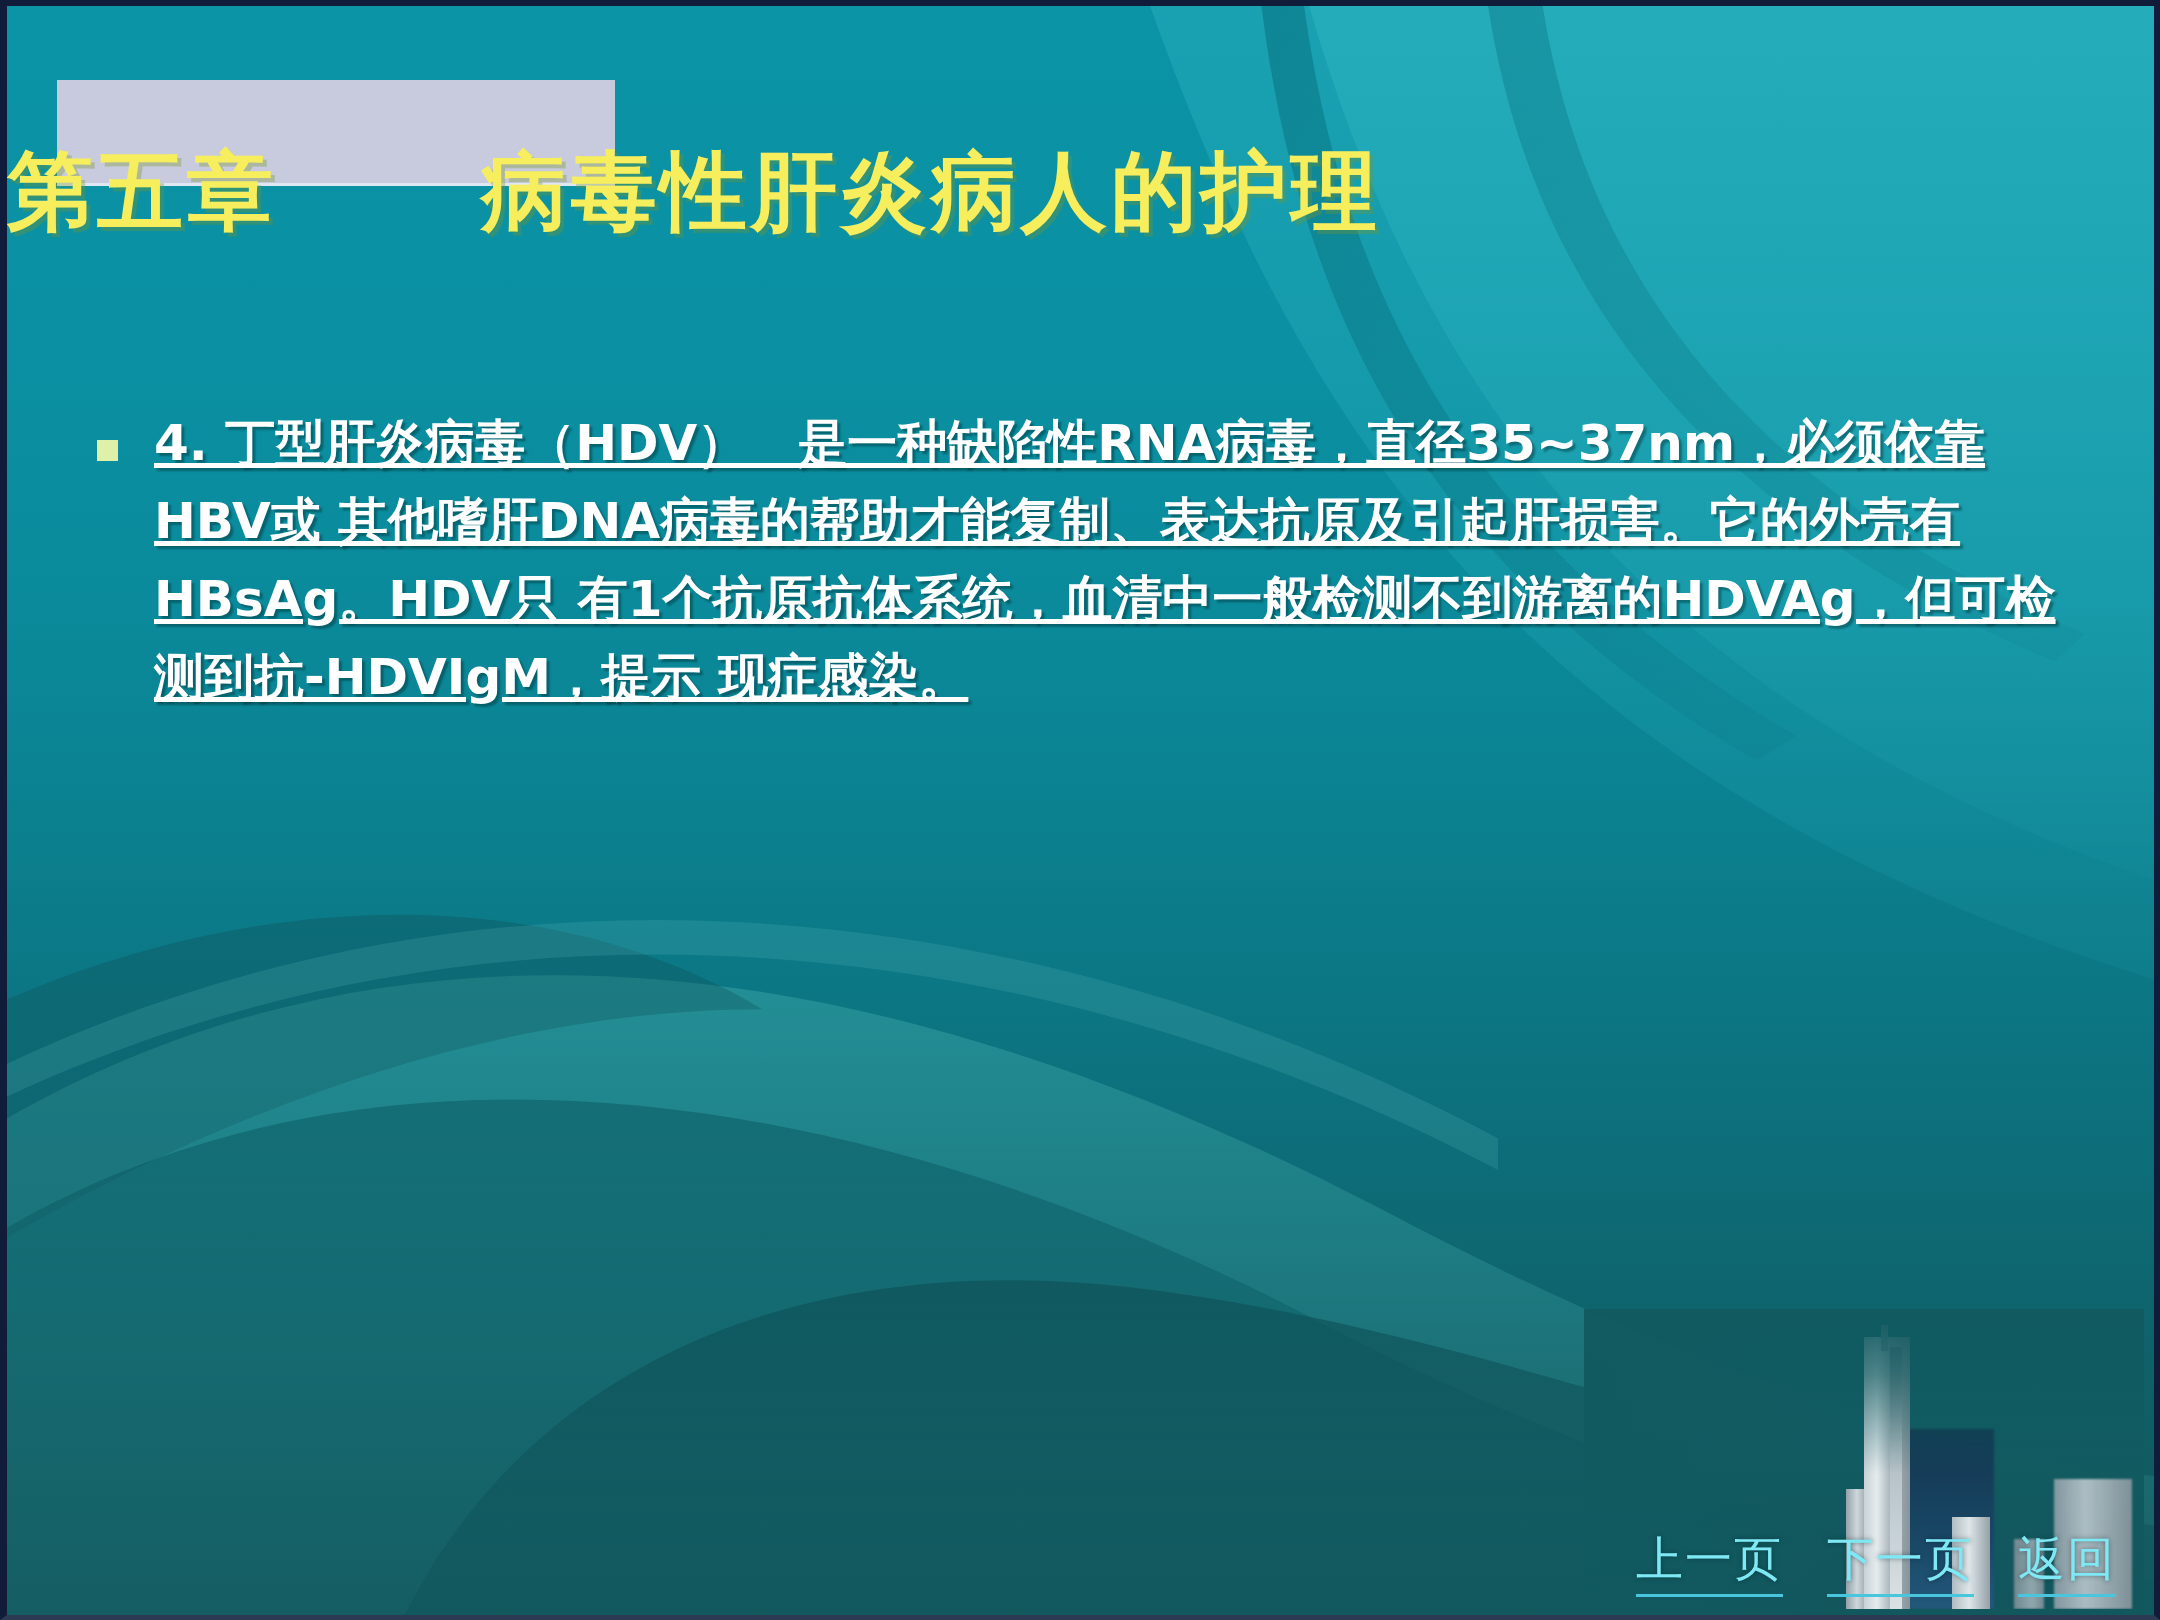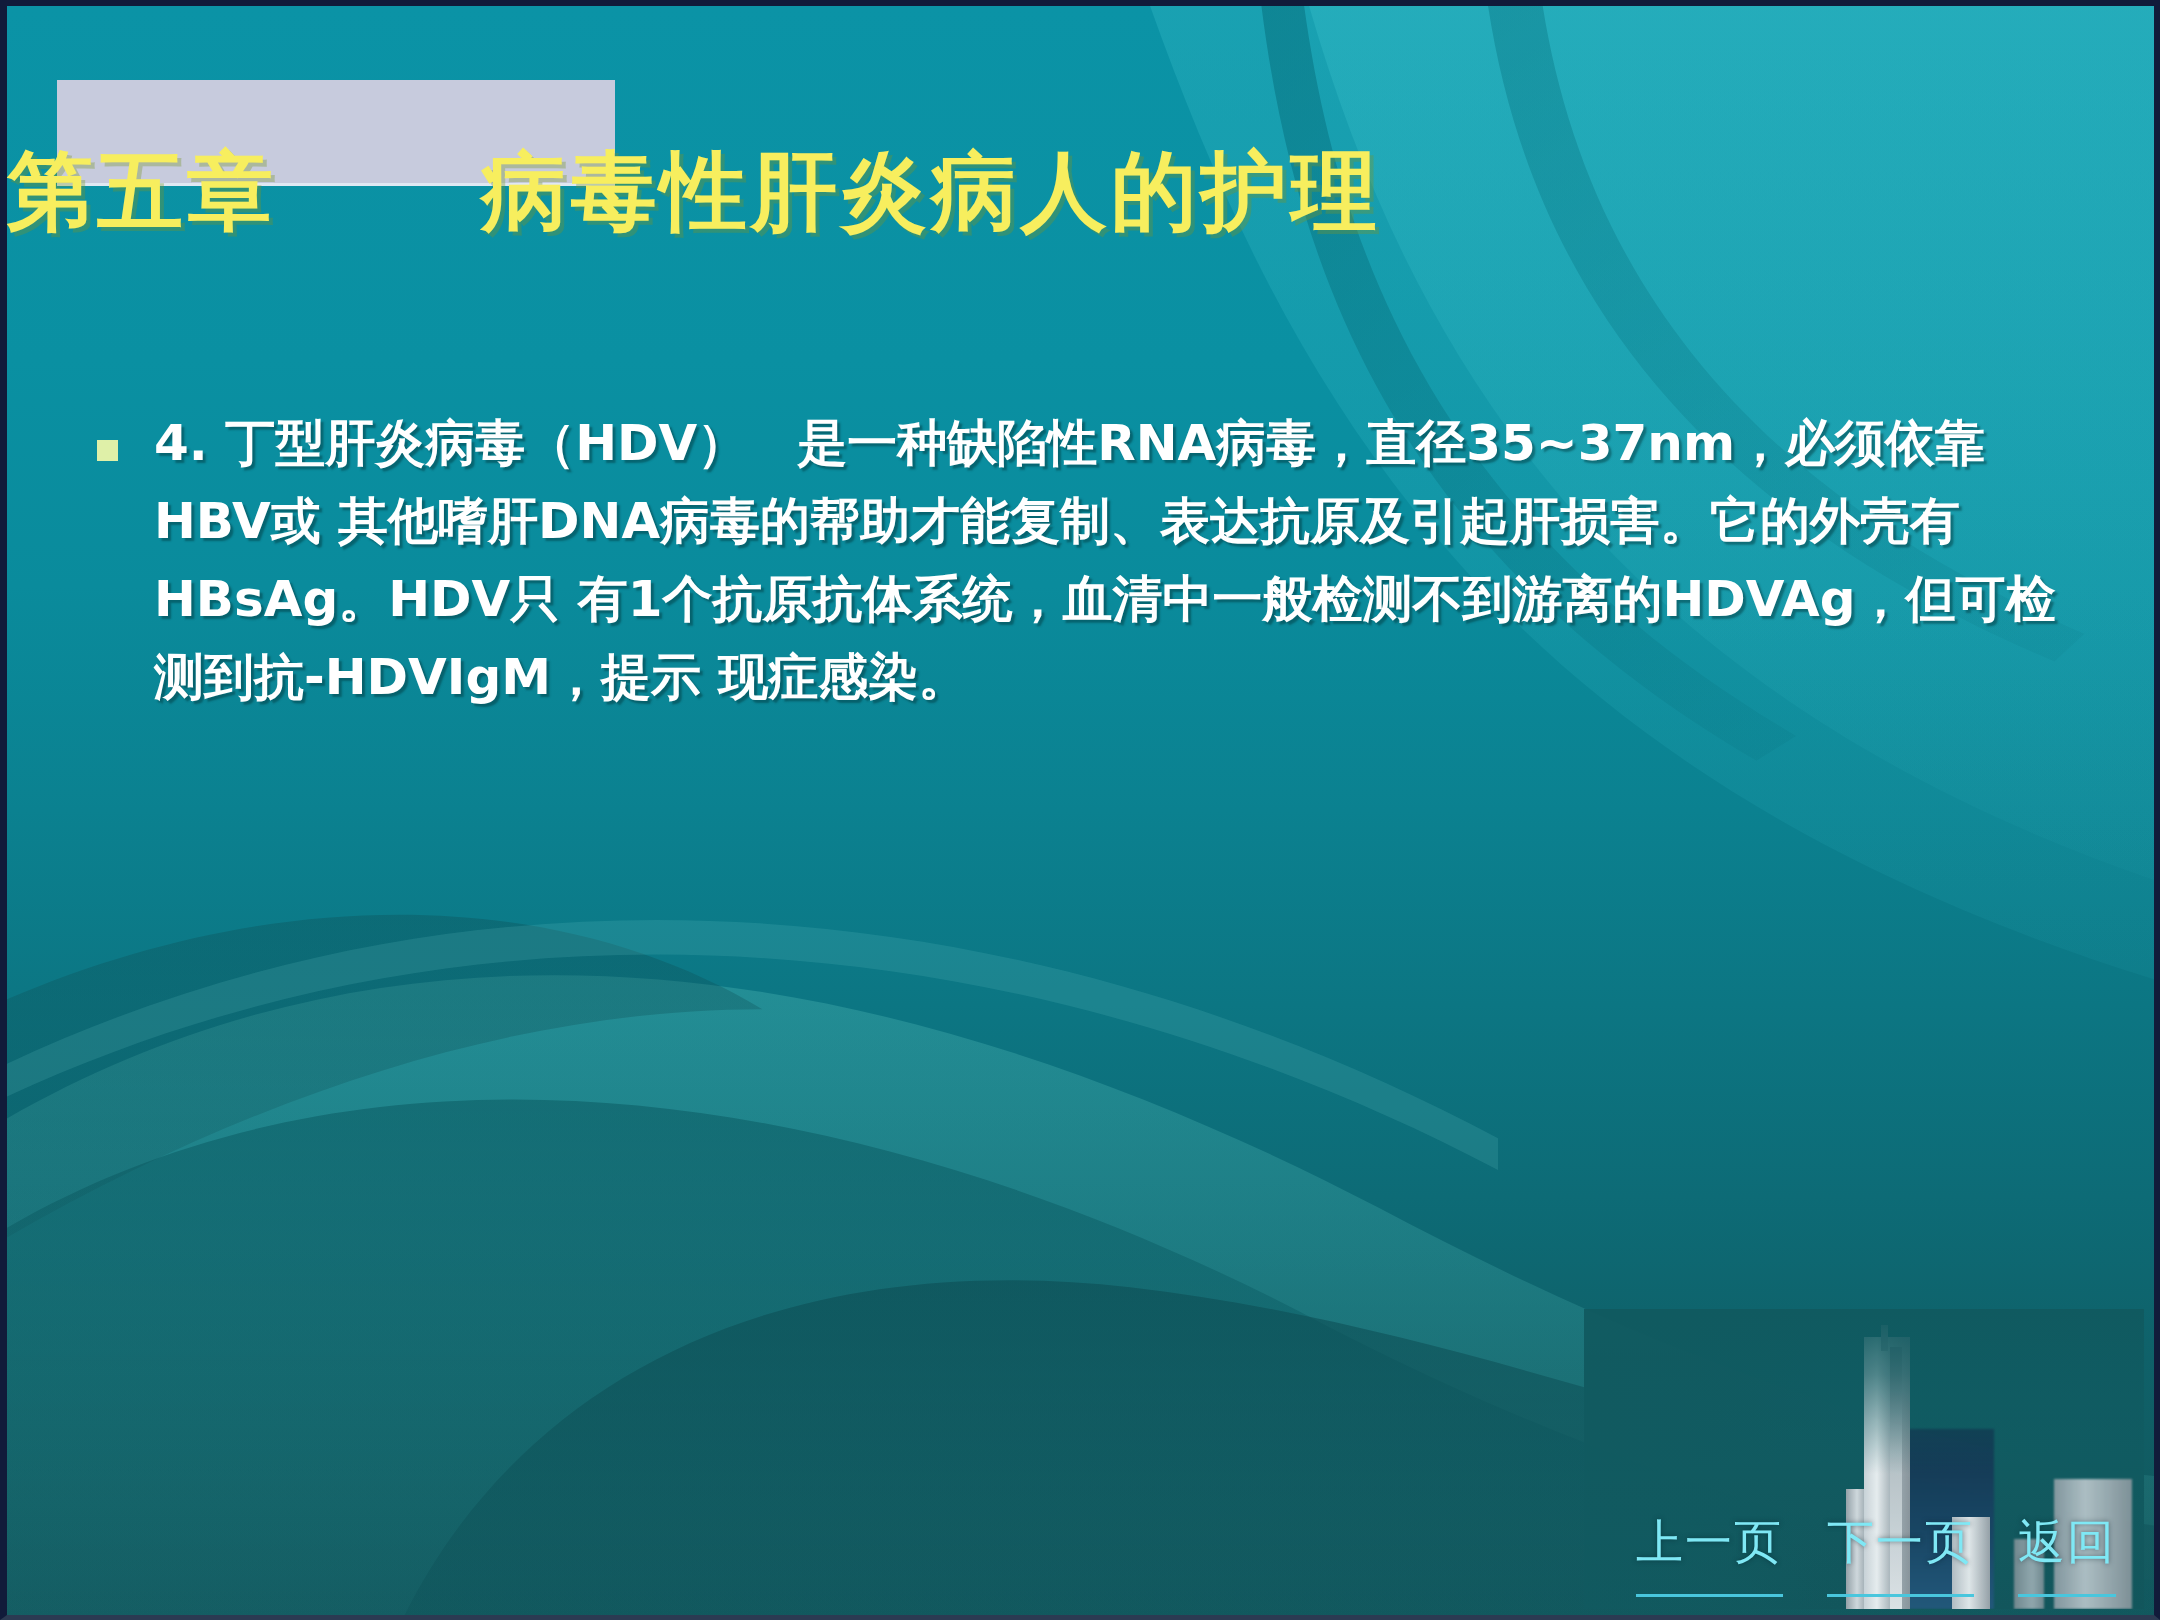--- a/index.html
+++ b/index.html
@@ -193,37 +193,38 @@
 
   .bullet-text {
     flex: 1 1 auto;
     font-size: 50px;
     font-weight: bold;
     line-height: 1.56;
     color: #ffffff;
     text-shadow: 3px 3px 2px rgba(0,50,55,0.45);
     font-family: "DejaVu Sans", "Liberation Sans", sans-serif;
     letter-spacing: 0px;
+    text-decoration: underline;
   }
 
   
   .nav {
     position: absolute;
     right: 38px;
     bottom: 18px;
     display: flex;
     align-items: flex-end;
     gap: 44px;
   }
   .nav-link {
     font-size: 47px;
     color: #7fe8f5;
     text-decoration: none;
     border-bottom: 3px solid #49c6dd;
-    padding-bottom: 20px;
+    padding-bottom: 3px;
     letter-spacing: 2px;
     font-family: "DejaVu Sans", "Liberation Sans", sans-serif;
     text-shadow: 0 0 5px rgba(0,30,40,0.5);
     cursor: pointer;
   }
 </style>
 </head>
 <body>
 
 <div id="slide">

